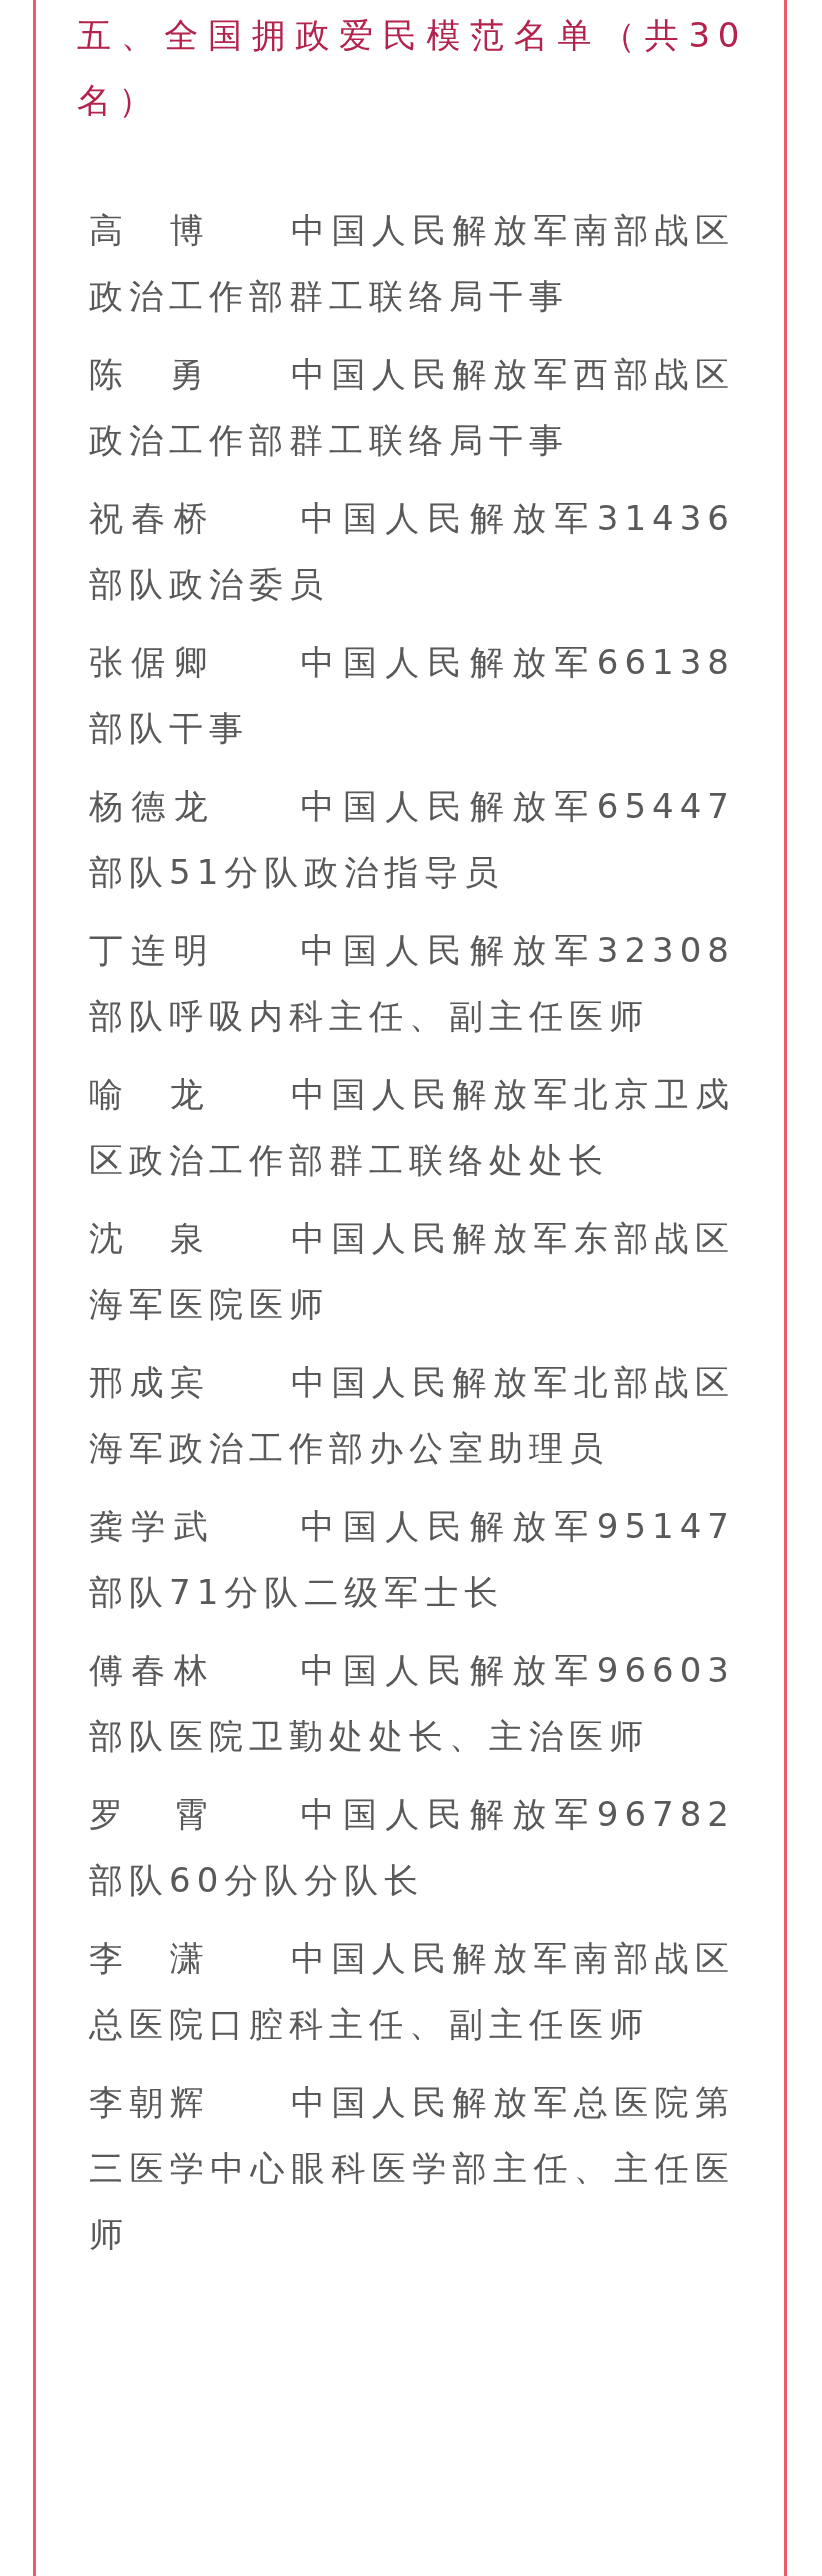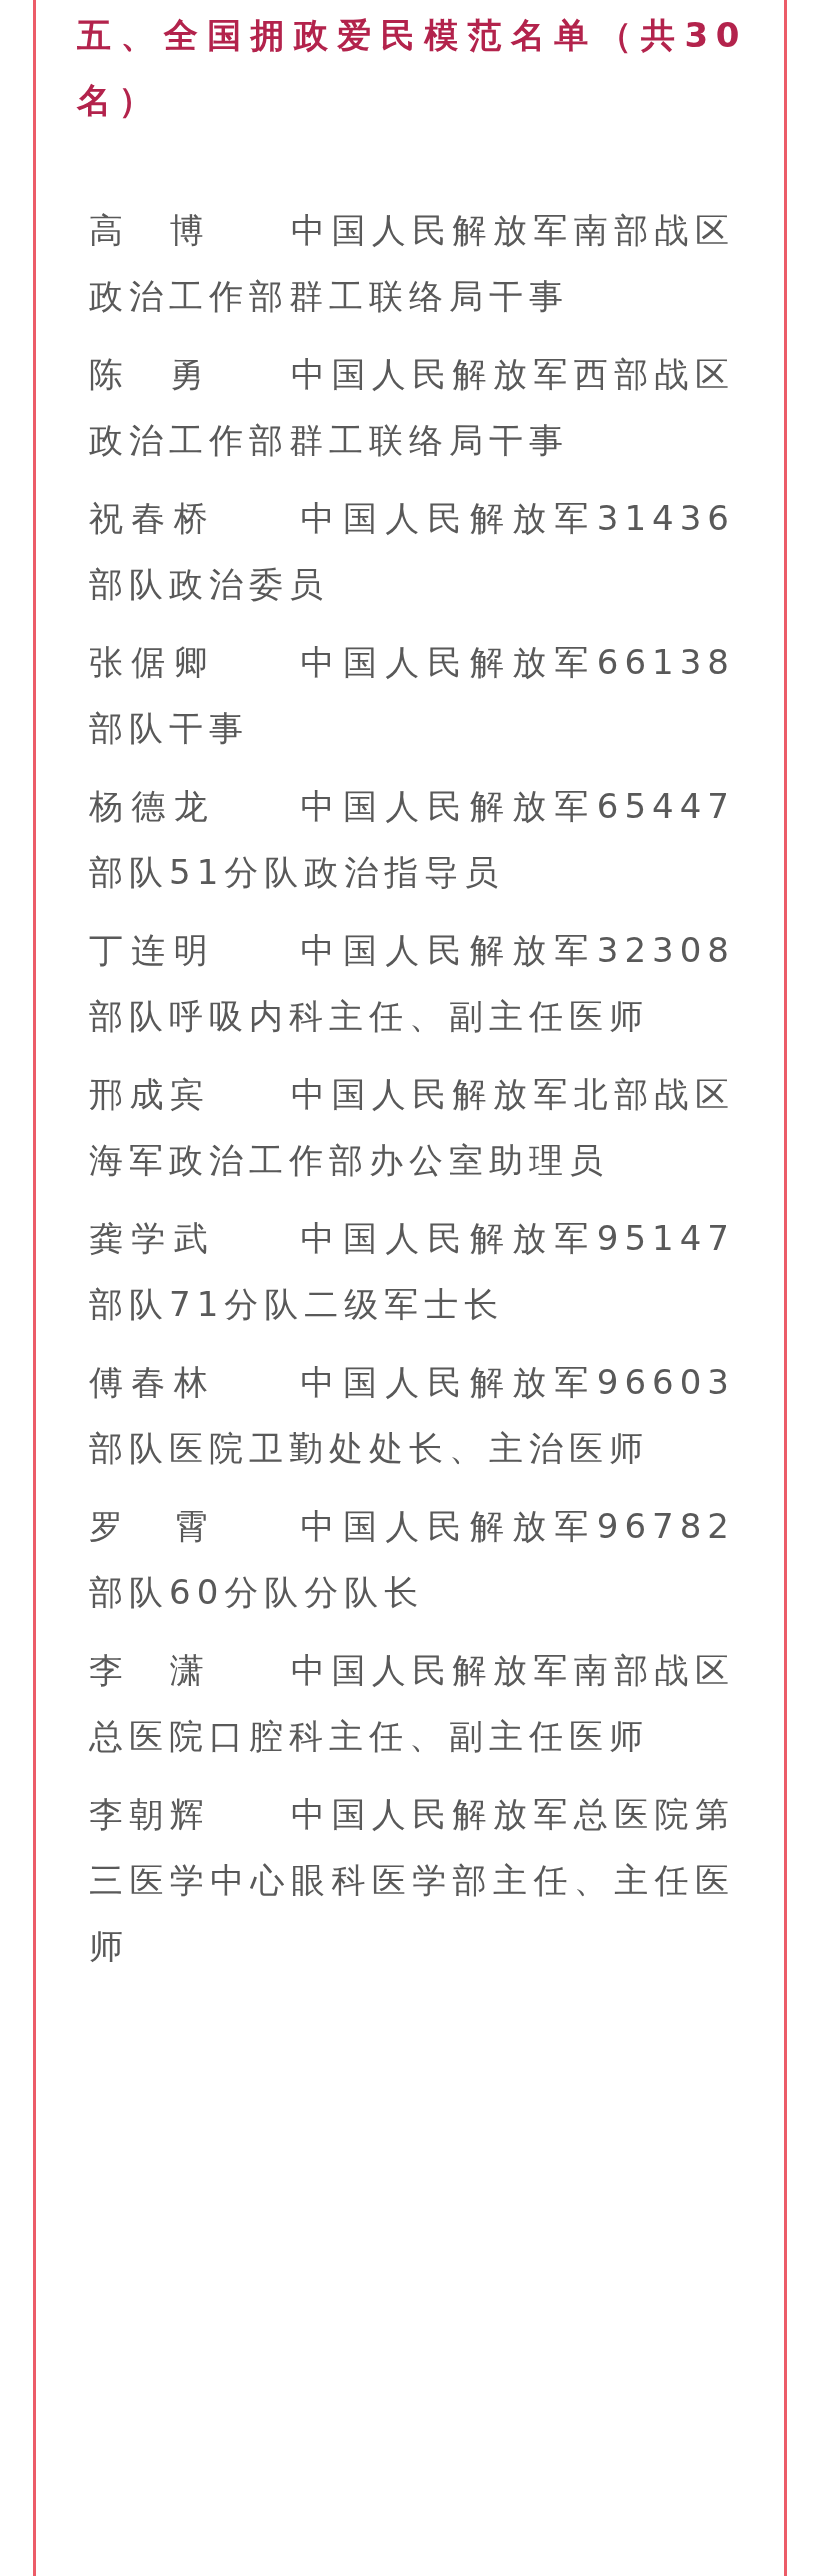--- a/index.html
+++ b/index.html
@@ -23,21 +23,21 @@
     box-sizing: border-box;
     border-left: 3px solid var(--border-color, #ec5c68);
     border-right: 3px solid var(--border-color, #ec5c68);
     padding: 0 37px 0 41px;
     background: var(--page-bg, #ffffff);
   }
   .title {
     margin: 3px 0 0 0;
     color: var(--title-color, #b3234c);
     font-size: 34px;
-    font-weight: bold;
+    font-weight: normal;
     line-height: 65px;
     letter-spacing: 7.6px;
     text-align: justify;
   }
   .list {
     margin-top: 64px;
   }
   .entry {
     margin: 12px;
     color: var(--text-color, #595959);
@@ -53,20 +53,22 @@
 <div class="frame">
   <h1 class="title">五、全国拥政爱民模范名单（共30名）</h1>
 
   <div class="list">
     <p class="entry"><span>高　博</span><span>　　</span><span>中国人民解放军南部战区政治工作部群工联络局干事</span></p>
     <p class="entry"><span>陈　勇</span><span>　　</span><span>中国人民解放军西部战区政治工作部群工联络局干事</span></p>
     <p class="entry"><span>祝春桥</span><span>　　</span><span>中国人民解放军31436部队政治委员</span></p>
     <p class="entry"><span>张倨卿</span><span>　　</span><span>中国人民解放军66138部队干事</span></p>
     <p class="entry"><span>杨德龙</span><span>　　</span><span>中国人民解放军65447部队51分队政治指导员</span></p>
     <p class="entry"><span>丁连明</span><span>　　</span><span>中国人民解放军32308部队呼吸内科主任、副主任医师</span></p>
+    <p class="entry"><span>喻　龙</span><span>　　</span><span>中国人民解放军北京卫戍区政治工作部群工联络处处长</span></p>
+    <p class="entry"><span>沈　泉</span><span>　　</span><span>中国人民解放军东部战区海军医院医师</span></p>
     <p class="entry"><span>邢成宾</span><span>　　</span><span>中国人民解放军北部战区海军政治工作部办公室助理员</span></p>
     <p class="entry"><span>龚学武</span><span>　　</span><span>中国人民解放军95147部队71分队二级军士长</span></p>
     <p class="entry"><span>傅春林</span><span>　　</span><span>中国人民解放军96603部队医院卫勤处处长、主治医师</span></p>
     <p class="entry"><span>罗　霄</span><span>　　</span><span>中国人民解放军96782部队60分队分队长</span></p>
     <p class="entry"><span>李　潇</span><span>　　</span><span>中国人民解放军南部战区总医院口腔科主任、副主任医师</span></p>
     <p class="entry"><span>李朝辉</span><span>　　</span><span>中国人民解放军总医院第三医学中心眼科医学部主任、主任医师</span></p>
   </div>
 </div>
 
 

